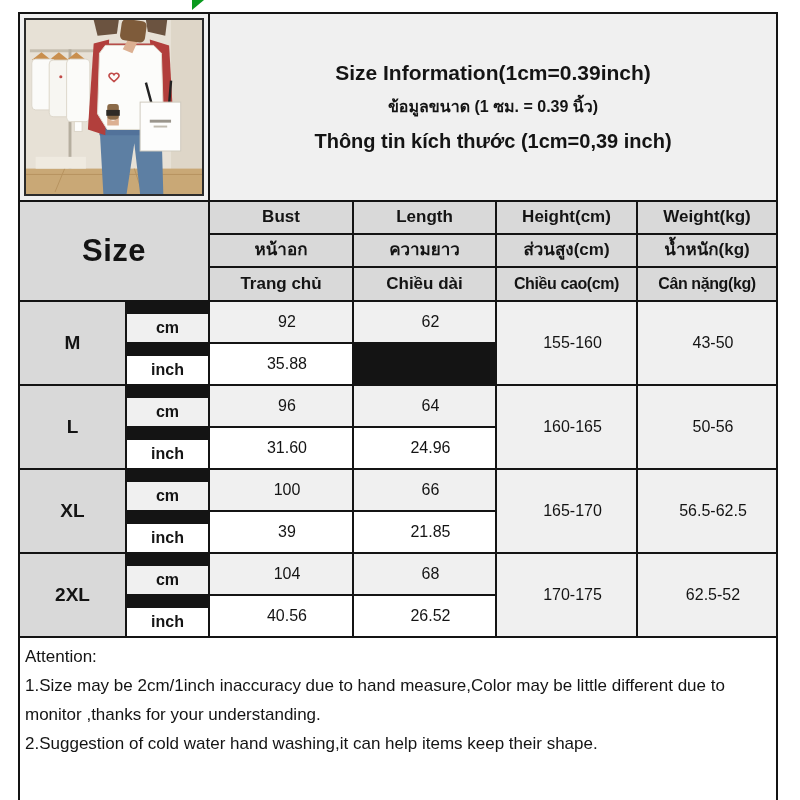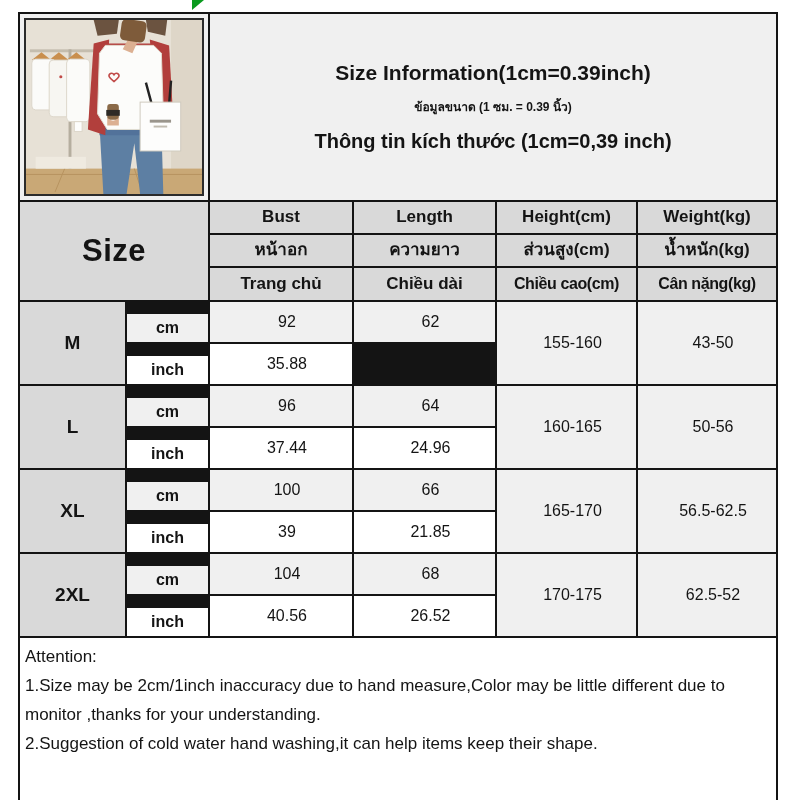--- a/index.html
+++ b/index.html
@@ -98,21 +98,21 @@
         <path d="M124 64 L130 86 M150 62 L148 86" stroke="#222" stroke-width="2.5" fill="none"></path>
         <rect x="118" y="84" width="42" height="50" fill="#fdfdfc" stroke="#cfcabe"></rect>
         <rect x="128" y="102" width="22" height="3" fill="#9a958c"></rect>
         <rect x="132" y="108" width="14" height="2" fill="#c0bbb0"></rect>
       </svg>
     </div>
   </div>
 
   <div class="cell bg-light title-cell" style="grid-area:1/3/2/7">
     <div class="title-line">Size Information(1cm=0.39inch)</div>
-    <div class="title-line" style="font-size:12px">ข้อมูลขนาด (1 ซม. = 0.39 นิ้ว)</div>
+    <div class="title-line" style="font-size:16px">ข้อมูลขนาด (1 ซม. = 0.39 นิ้ว)</div>
     <div class="title-line" style="font-size:20px">Thông tin kích thước (1cm=0,39 inch)</div>
   </div>
 
   <div class="cell bg-gray size-big" style="grid-area:2/1/5/3">Size</div>
 
   <div class="cell bg-gray hdr" style="grid-area:2/3">Bust</div>
   <div class="cell bg-gray hdr" style="grid-area:2/4">Length</div>
   <div class="cell bg-gray hdr" style="grid-area:2/5">Height(cm)</div>
   <div class="cell bg-gray hdr" style="grid-area:2/6">Weight(kg)</div>
 
@@ -135,21 +135,21 @@
   <div class="cell bg-white unit" style="grid-area:6/2">inch</div>
   <div class="cell bg-white val" style="grid-area:6/3">35.88</div>
 
   <div class="cell bg-gray size-letter" style="grid-area:7/1/9/2">L</div>
   <div class="cell bg-light unit" style="grid-area:7/2">cm</div>
   <div class="cell bg-light val" style="grid-area:7/3">96</div>
   <div class="cell bg-light val" style="grid-area:7/4">64</div>
   <div class="cell bg-light val" style="grid-area:7/5/9/6">160-165</div>
   <div class="cell bg-light val" style="grid-area:7/6/9/7">50-56</div>
   <div class="cell bg-white unit" style="grid-area:8/2">inch</div>
-  <div class="cell bg-white val" style="grid-area:8/3">37.44</div>
+  <div class="cell bg-white val" style="grid-area:8/3">31.60</div>
   <div class="cell bg-white val" style="grid-area:8/4">24.96</div>
 
   <div class="cell bg-gray size-letter" style="grid-area:9/1/11/2">XL</div>
   <div class="cell bg-light unit" style="grid-area:9/2">cm</div>
   <div class="cell bg-light val" style="grid-area:9/3">100</div>
   <div class="cell bg-light val" style="grid-area:9/4">66</div>
   <div class="cell bg-light val" style="grid-area:9/5/11/6">165-170</div>
   <div class="cell bg-light val" style="grid-area:9/6/11/7">56.5-62.5</div>
   <div class="cell bg-white unit" style="grid-area:10/2">inch</div>
   <div class="cell bg-white val" style="grid-area:10/3">39</div>

